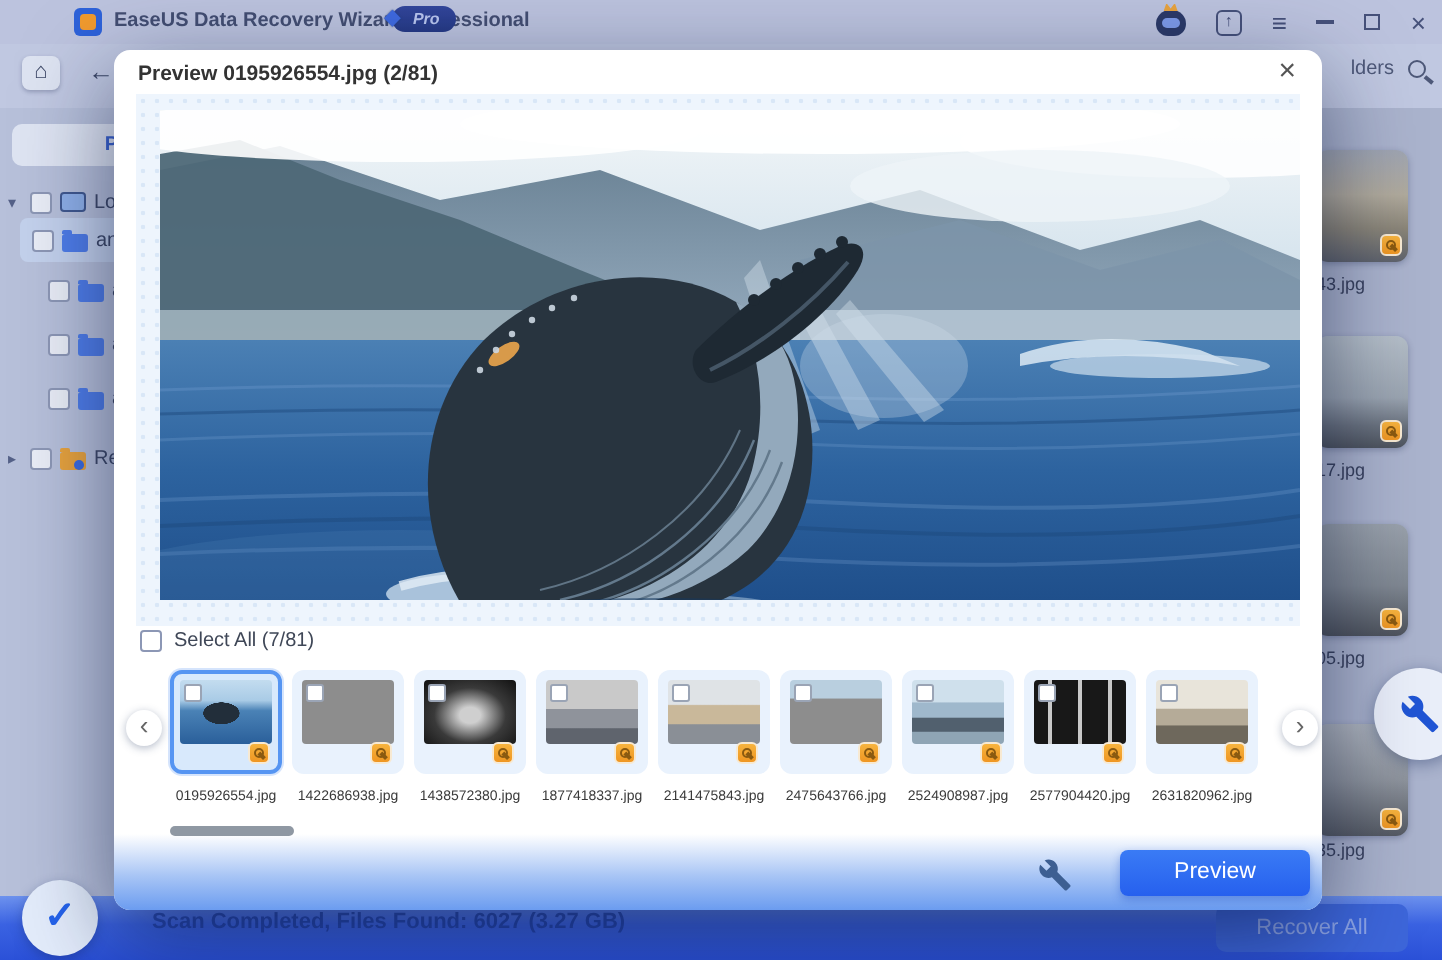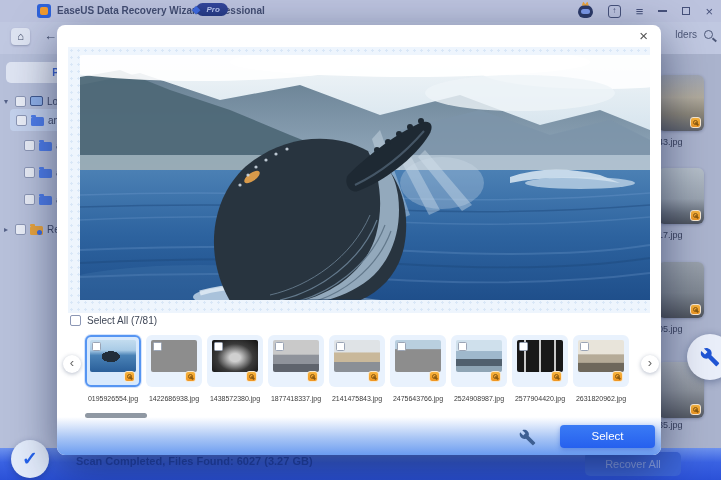--- a/index.html
+++ b/index.html
@@ -58,21 +58,21 @@
   .rlabel { position:absolute; left:658px; font-size:9px; color:#39425e; }
   .pbadge { position:absolute; width:11px; height:11px; background:linear-gradient(180deg,#f7b43e,#ef9622); border:1px solid #f7e9d2; border-radius:3px; }
   .pbadge::before { content:""; position:absolute; left:2px; top:2px; width:3px; height:3px; border:1px solid #8a5a10; border-radius:50%; }
   .pbadge::after { content:""; position:absolute; right:1.5px; bottom:2.5px; width:4px; height:1.5px; background:#8a5a10; transform:rotate(45deg); }
 
   .fab { position:absolute; left:687px; top:334px; width:46px; height:46px; background:#e9eef9; border-radius:50%; box-shadow:0 2px 8px rgba(20,40,90,.4); display:flex; align-items:center; justify-content:center; }
 
   .bottombar { position:absolute; left:0; top:448px; width:721px; height:32px; background:linear-gradient(180deg,#6d92ee 0%,#3a62e2 45%,#2b51d8 100%); }
   .scan-check { position:absolute; left:11px; top:440px; width:38px; height:38px; background:#e3ecfb; border-radius:50%; box-shadow:0 2px 6px rgba(20,40,100,.35); color:#2563eb; font-size:19px; font-weight:bold; text-align:center; line-height:37px; }
   .status-text { position:absolute; left:76px; top:455px; font-size:11px; font-weight:bold; color:#1d3da0; opacity:.75; }
-  .recover-all { position:absolute; left:585px; top:452px; width:96px; height:24px; background:#3d66da; border-radius:5px; color:#8ea6e8; font-size:11px; text-align:center; line-height:24px; }
+  .recover-all { position:absolute; left:608px; top:452px; width:96px; height:24px; background:#3d66da; border-radius:5px; color:#8ea6e8; font-size:11px; text-align:center; line-height:24px; }
 
   
   .modal { position:absolute; left:57px; top:25px; width:604px; height:430px; background:#ffffff; border-radius:8px; box-shadow:0 14px 45px rgba(8,18,55,.55); z-index:10; overflow:hidden; }
   .m-title { position:absolute; left:12px; top:6px; font-size:10.5px; font-weight:bold; color:#333; }
   .m-close { position:absolute; right:13px; top:3px; font-size:15px; color:#555; line-height:15px; }
   .preview-area { position:absolute; left:11px; top:22px; width:582px; height:266px; background-color:#eef5fd;
      background-image:radial-gradient(#d9e7f7 1px, transparent 1.3px); background-size:7px 7px; }
   .preview-img { position:absolute; left:12px; top:8px; width:570px; height:245px; }
   .selectall-row { position:absolute; left:13px; top:290px; display:flex; align-items:center; gap:6px; font-size:10px; color:#3f4757; }
   .strip { position:absolute; left:28px; top:310px; width:548px; height:75px; display:flex; gap:5px; }
@@ -190,20 +190,21 @@
       <path d="M22.7 19l-9.1-9.1c.9-2.3.4-5-1.5-6.9-2-2-5-2.4-7.4-1.3L9 6 6 9 1.6 4.7C.4 7.1.9 10.1 2.9 12.1c1.9 1.9 4.6 2.4 6.9 1.5l9.1 9.1c.4.4 1 .4 1.4 0l2.3-2.3c.5-.4.5-1.1.1-1.4z"></path>
     </svg>
   </div>
 
   <div class="bottombar"></div>
   <div class="scan-check">✓</div>
   <div class="status-text">Scan Completed, Files Found: 6027 (3.27 GB)</div>
   <div class="recover-all">Recover All</div>
 
   <div class="modal">
+    <div class="m-title">Preview 0195926554.jpg (2/81)</div>
     <div class="m-close">×</div>
 
     <div class="preview-area">
       <svg class="preview-img" viewBox="0 0 570 245">
         <defs>
           <linearGradient id="sky" x1="0" y1="0" x2="0" y2="1">
               <stop offset="0" stop-color="#f2f6f8"></stop>
               <stop offset="1" stop-color="#c6dae8"></stop>
             </linearGradient>
           <linearGradient id="sea" x1="0" y1="0" x2="0" y2="1">
@@ -352,16 +353,16 @@
         <span class="tlabel">2631820962.jpg</span>
       </div>
     </div>
 
     <div class="m-scroll"></div>
 
     <div class="m-footer"></div>
     <svg class="wrench-btn" viewBox="0 0 24 24" fill="#3d5f92">
       <path d="M22.7 19l-9.1-9.1c.9-2.3.4-5-1.5-6.9-2-2-5-2.4-7.4-1.3L9 6 6 9 1.6 4.7C.4 7.1.9 10.1 2.9 12.1c1.9 1.9 4.6 2.4 6.9 1.5l9.1 9.1c.4.4 1 .4 1.4 0l2.3-2.3c.5-.4.5-1.1.1-1.4z"></path>
     </svg>
-    <div class="recover-btn">Select</div>
+    <div class="recover-btn">Preview</div>
   </div>
 
 </div>
 
 </body></html>

